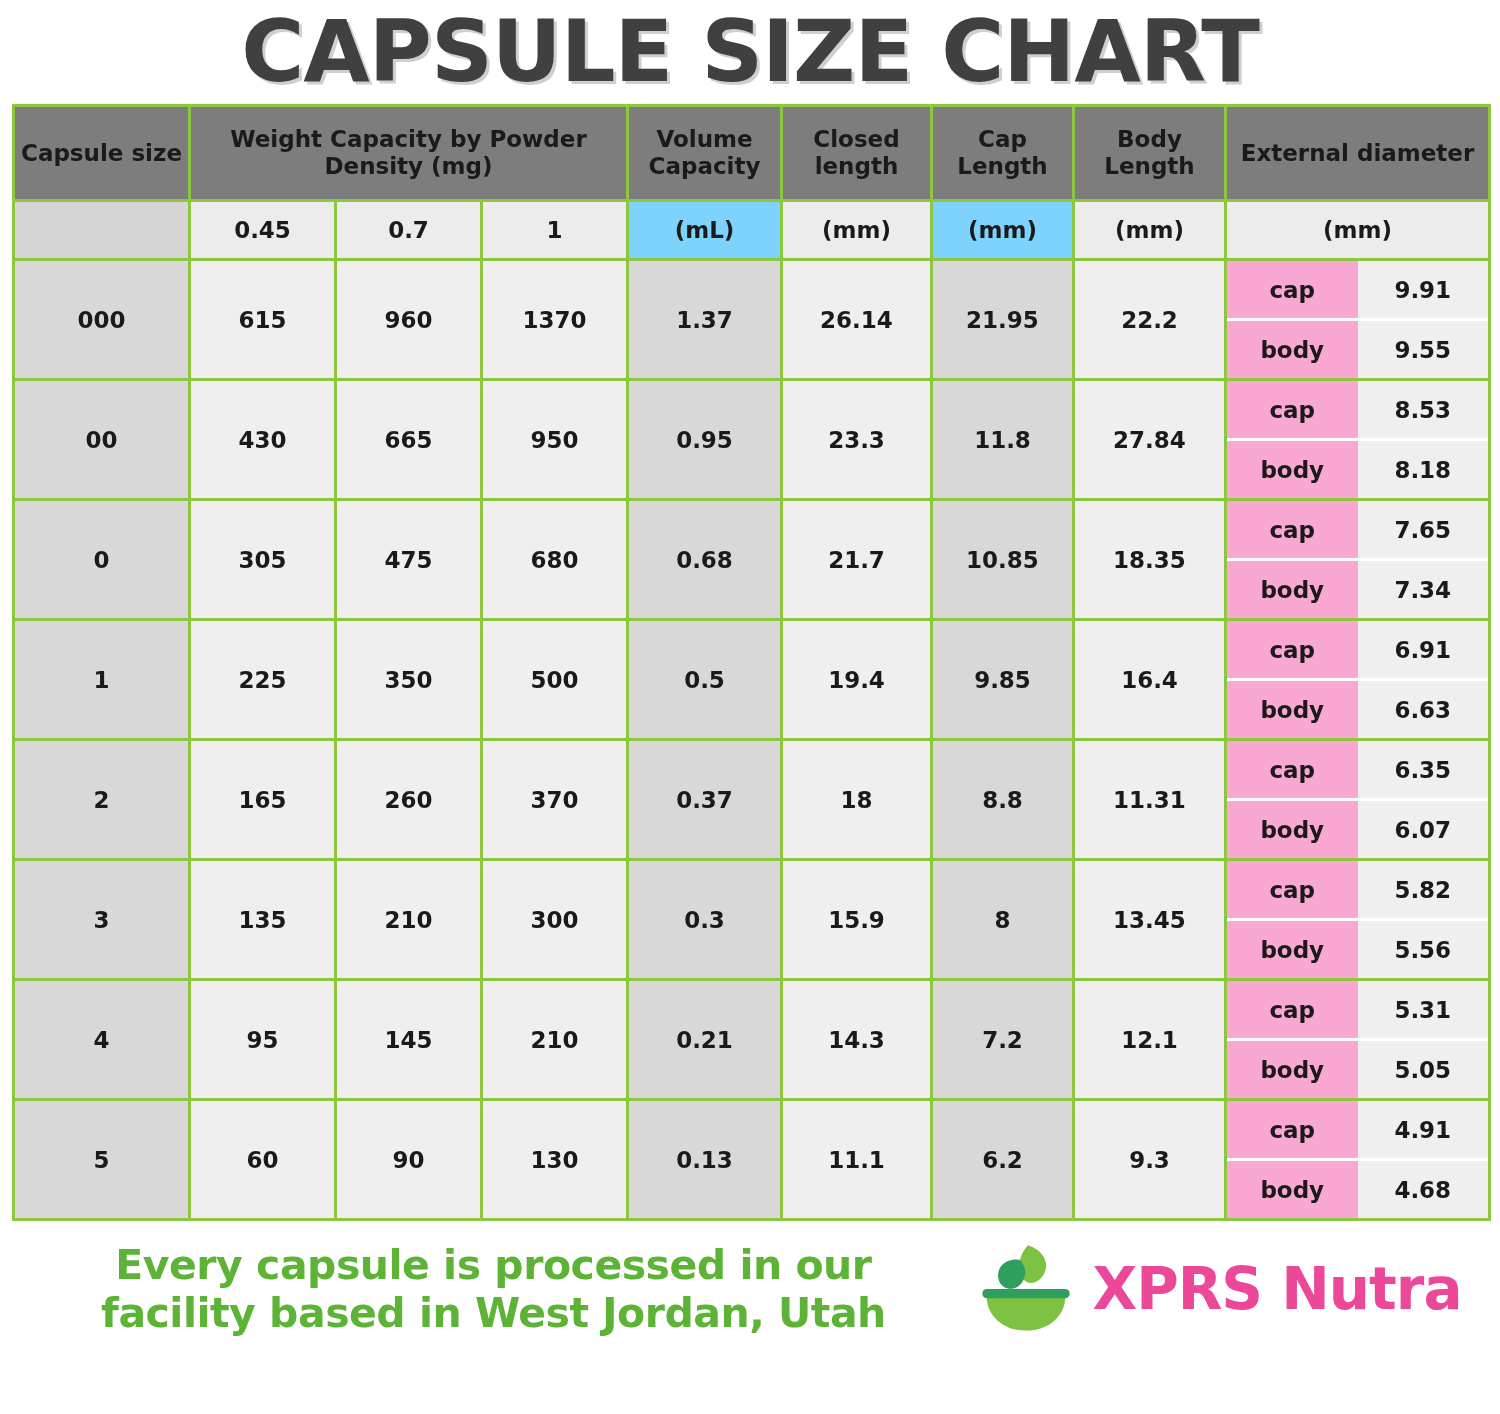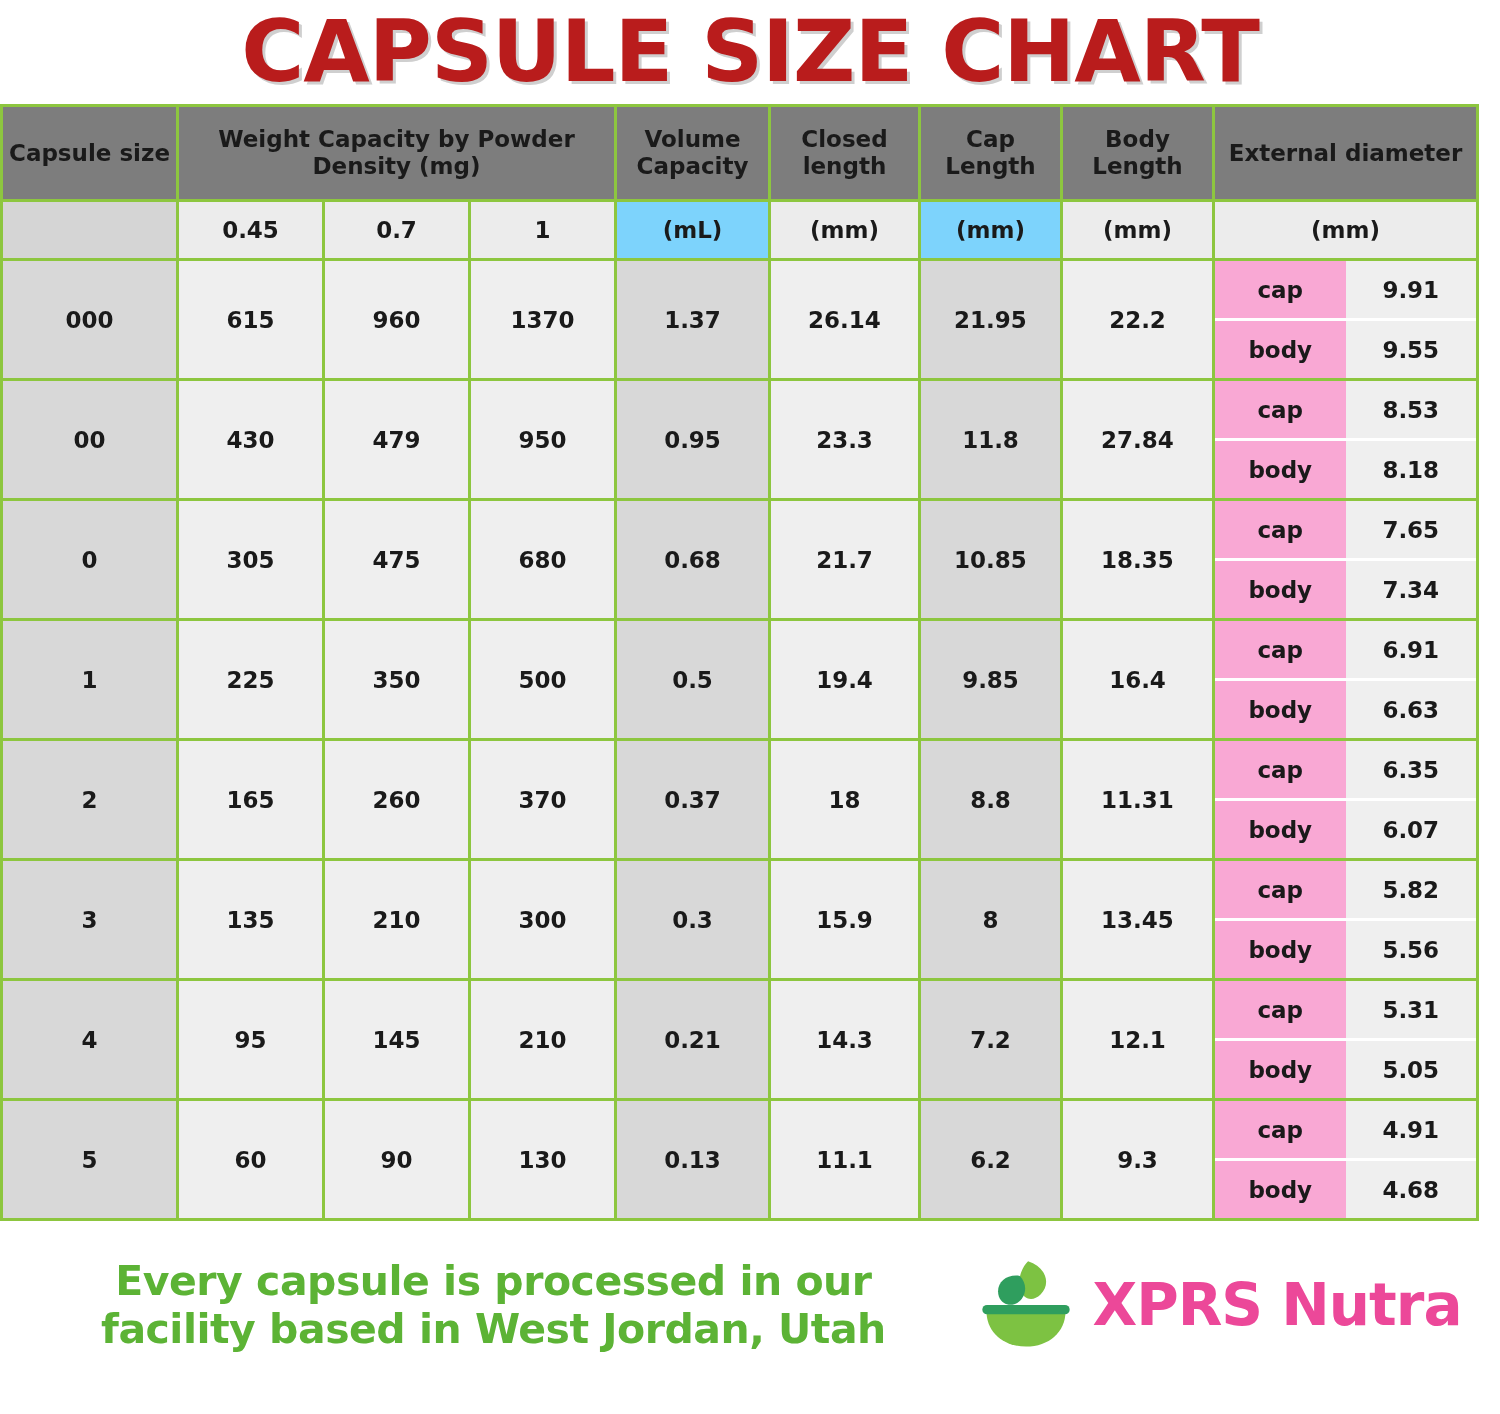--- a/index.html
+++ b/index.html
@@ -20,30 +20,30 @@
     box-sizing: border-box;
   }
 
   
   .title {
     text-align: center;
     font-family: "DejaVu Sans", sans-serif;
     font-weight: bold;
     font-size: 86px;
     letter-spacing: -1px;
-    color: #b91c1c;
+    color: #404040;
     padding: 6px 0 8px 0;
     line-height: 1.05;
     text-shadow: 3px 3px 0 #cfcfcf;
     -webkit-text-stroke: 0px;
   }
 
   
   .table-wrap {
-    padding: 0 0;
+    padding: 0 12px;
     box-sizing: border-box;
     border-radius: 13px;
   }
   table.chart {
     width: 1476px;
     border-collapse: collapse;
     table-layout: fixed;
     border: 3px solid #8dc63f;
   }
   table.chart td, table.chart th {
@@ -115,21 +115,21 @@
     margin-left: 22px;
   }
 
   .row-tall td { height: 116px; }
 
   
   .footer {
     display: flex;
     align-items: center;
     justify-content: center;
-    padding: 32px 14px 6px 14px;
+    padding: 16px 14px 6px 14px;
     box-sizing: border-box;
     gap: 26px;
   }
   .footer-text {
     font-family: "DejaVu Sans", sans-serif;
     font-weight: bold;
     font-size: 41px;
     line-height: 1.18;
     color: #5cb335;
     letter-spacing: -0.5px;
@@ -221,21 +221,21 @@
                 <td class="val">9.55</td>
               </tr>
             </tbody>
               </table>
           </td>
         </tr>
 
         <tr class="row-tall">
           <td class="size-cell">00</td>
           <td class="light">430</td>
-          <td class="light">479</td>
+          <td class="light">665</td>
           <td class="light">950</td>
           <td class="mid">0.95</td>
           <td class="light">23.3</td>
           <td class="mid">11.8</td>
           <td class="light">27.84</td>
           <td class="ext">
             <table class="ext-inner">
               <tbody>
                   <tr>
                 <td class="lbl">cap</td>

